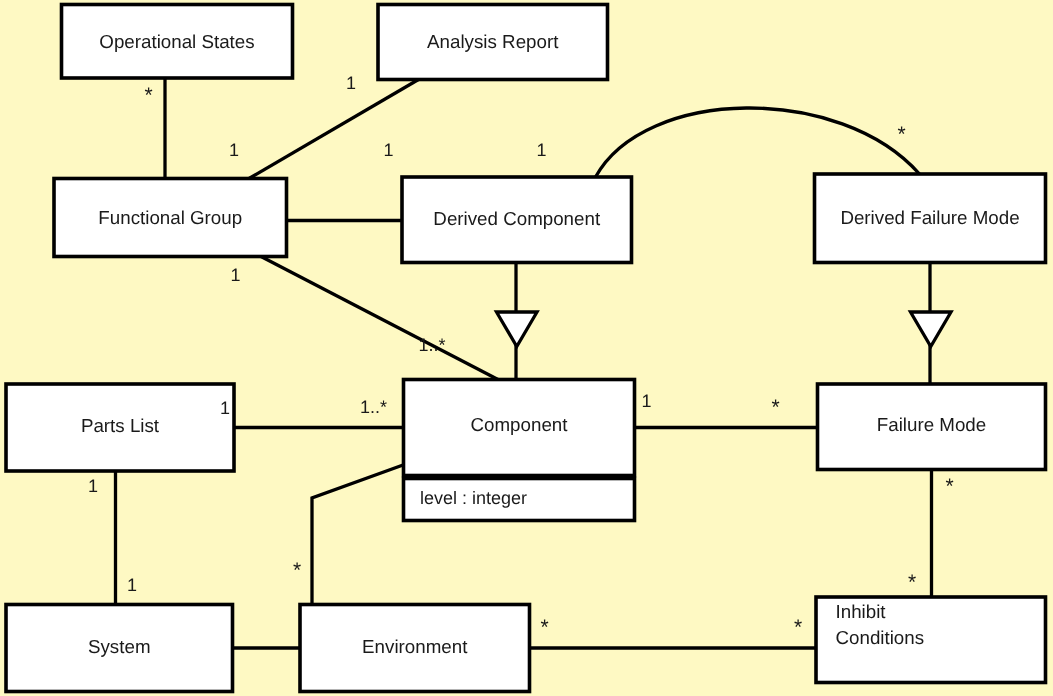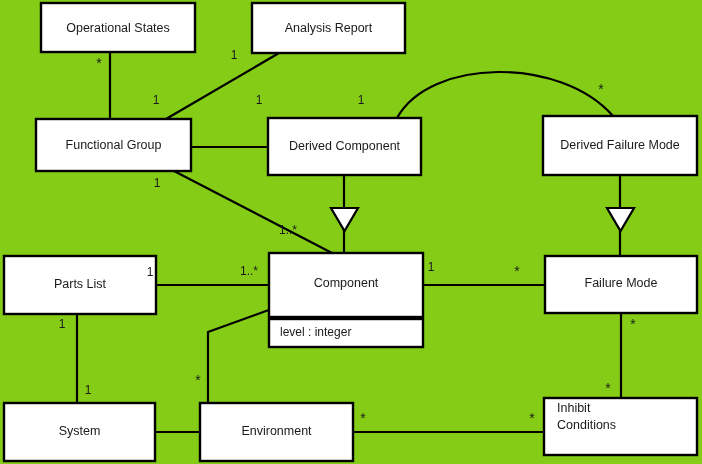--- a/index.html
+++ b/index.html
@@ -10,21 +10,21 @@
   body {
     width: 702px;
     height: 464px;
     font-family: "Liberation Sans", sans-serif;
     overflow: hidden;
   }
   #diagram-root {
     position: relative;
     width: 702px;
     height: 464px;
-    background: #84cc16;
+    background: #fef9c3;
   }
   svg#uml-canvas {
     position: absolute;
     left: 0;
     top: 0;
     width: 702px;
     height: 464px;
     display: block;
   }
   .cls-box {

